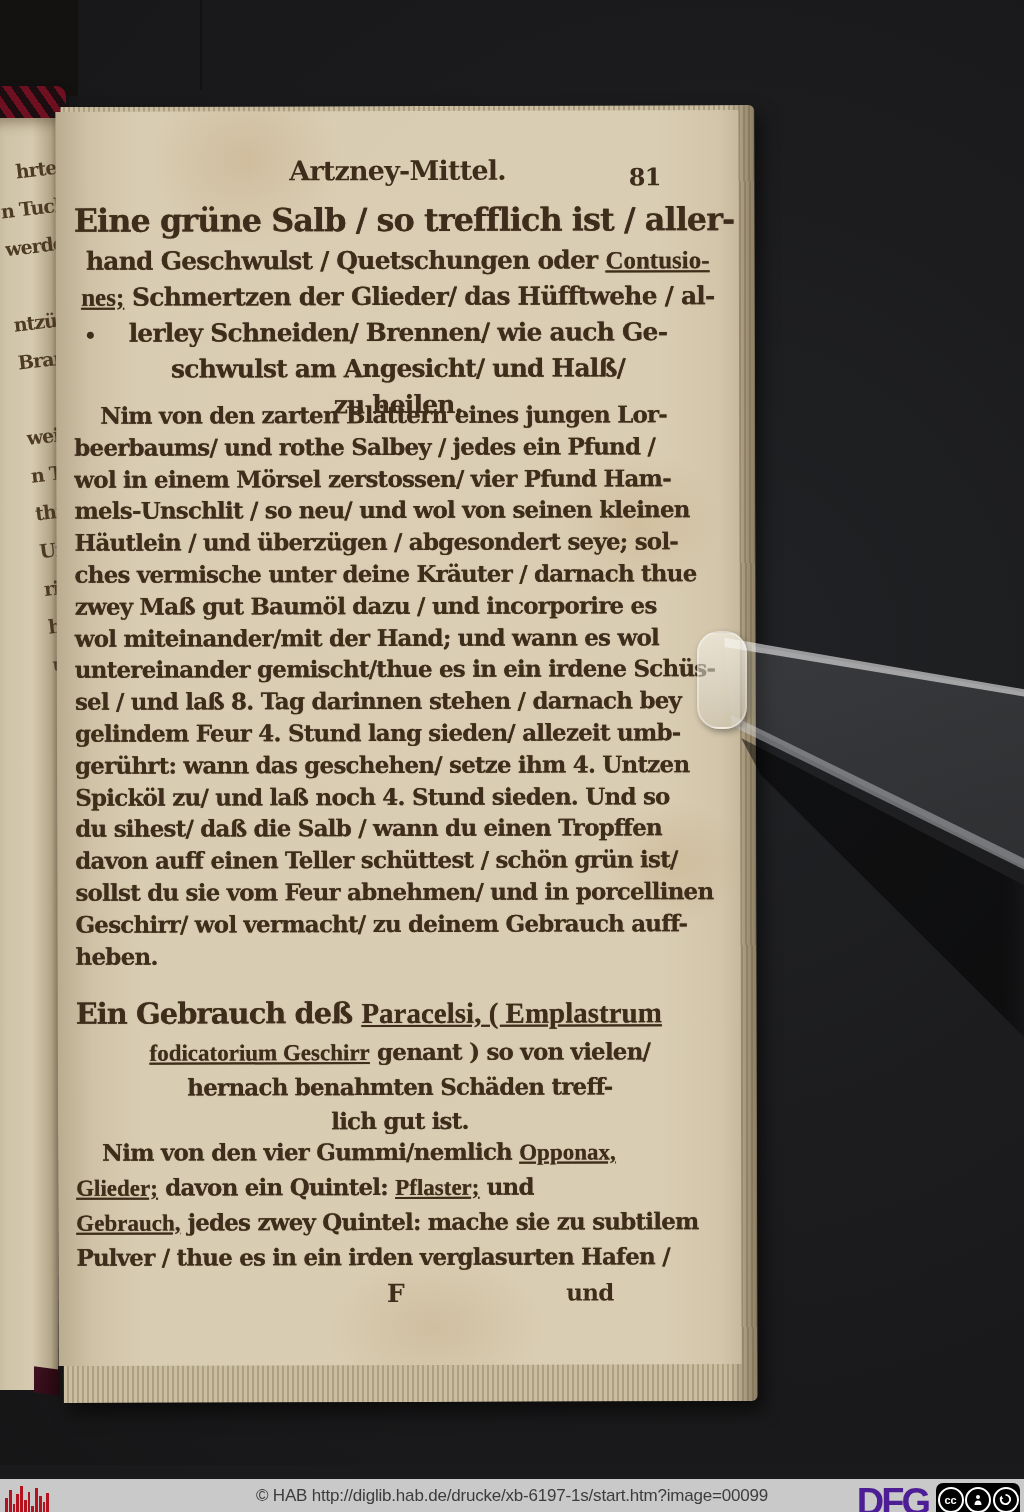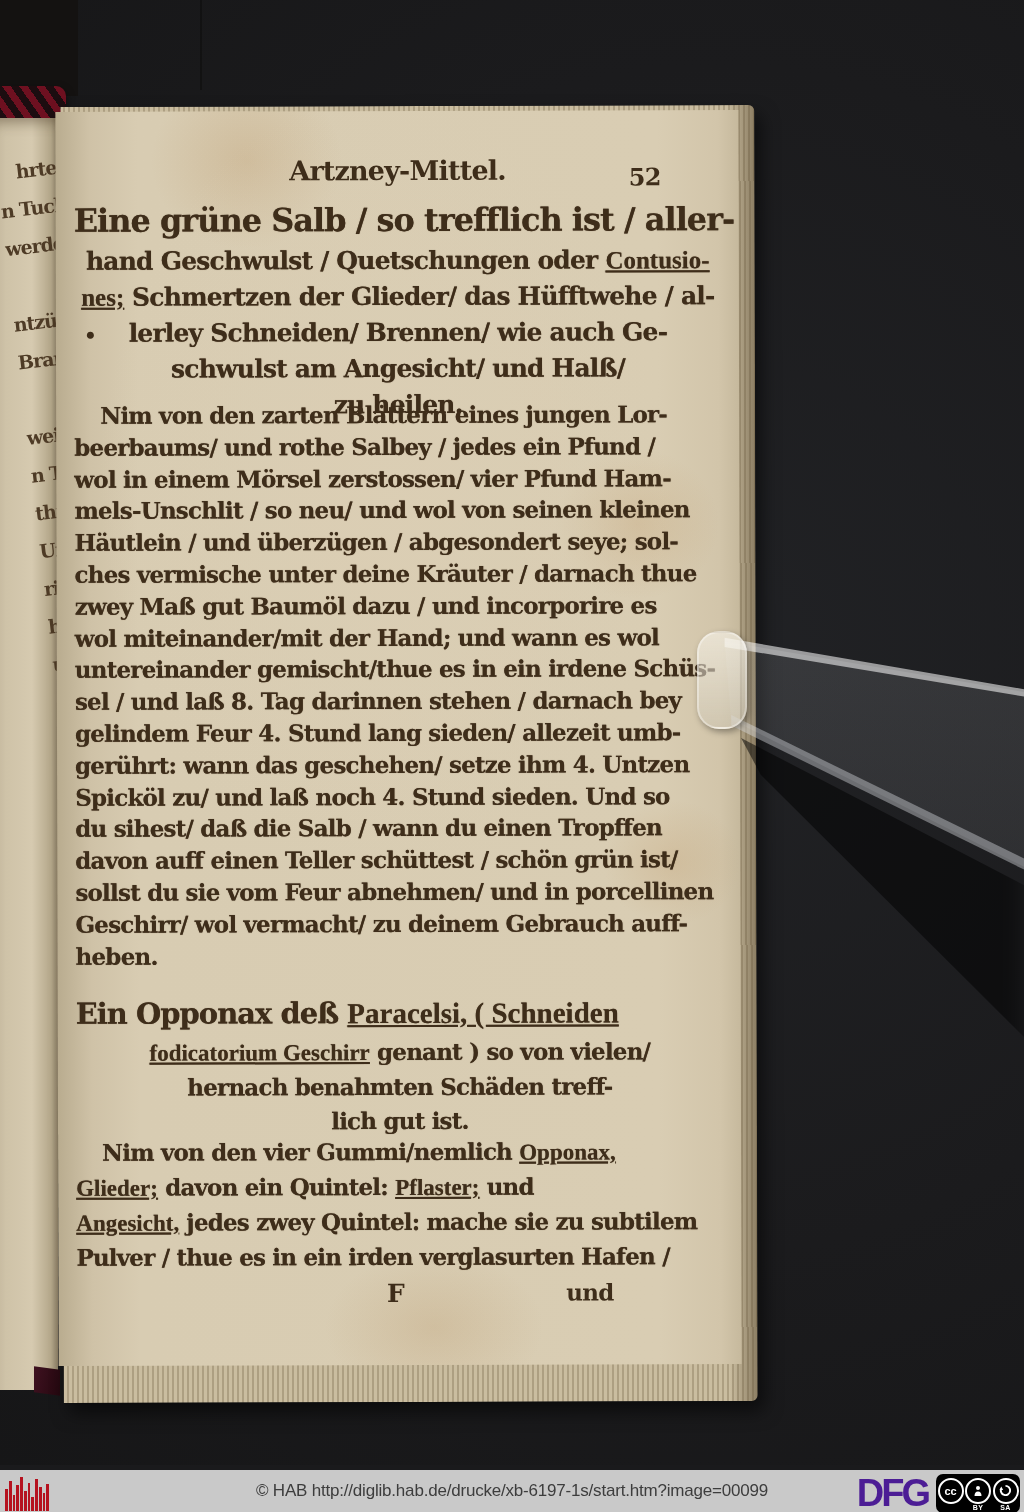--- a/index.html
+++ b/index.html
@@ -77,21 +77,21 @@
     clip-path:polygon(9% 9%,100% 20%,100% 58%,11% 26%);}
   #strip-hl-top{position:absolute;inset:0;background:rgba(255,255,255,.55);
     clip-path:polygon(9% 8.2%,100% 19.4%,100% 21%,9% 10.2%);}
   #strip-hl-bot{position:absolute;inset:0;background:rgba(225,228,232,.4);
     clip-path:polygon(11% 25%,100% 56.2%,100% 58.6%,11% 27.3%);}
   #strip-cap{position:absolute;left:697px;top:631px;width:46px;height:94px;border-radius:22px;
     background:linear-gradient(180deg,rgba(248,245,236,.6),rgba(205,199,183,.45));
     border:2px solid rgba(255,255,255,.35);box-shadow:2px 3px 6px rgba(0,0,0,.35);}
 
   
-  #footer{position:absolute;left:0;bottom:0;width:1024px;height:42px;background:#c9c9c9;
+  #footer{position:absolute;left:0;bottom:0;width:1024px;height:33px;background:#c9c9c9;
     font-family:"Liberation Sans",sans-serif;display:flex;align-items:center;}
   #hab-logo{position:absolute;left:5px;top:6px;width:44px;height:35px;display:flex;
     align-items:flex-end;gap:1px;}
   #hab-logo i{display:block;width:3px;background:#b5121f;}
   #footer-url{position:absolute;left:0;right:0;text-align:center;color:#3d3d3d;
     font-size:17px;letter-spacing:-.2px;}
   #dfg-logo{position:absolute;right:96px;top:2px;color:#4c1d95;font-size:38px;font-weight:800;
     letter-spacing:-3px;font-family:"Liberation Sans",sans-serif;font-stretch:condensed;}
   #cc-badge{position:absolute;right:4px;top:4px;width:84px;height:39px;background:#000;
     border-radius:7px;display:flex;justify-content:space-evenly;align-items:center;}
@@ -147,21 +147,21 @@
         <div></div>
         <div>Ein</div>
       </div>
   </div>
   <div id="cover-red"></div>
 
   <div id="page-stack"></div>
   <div id="page">
     <div id="page-content">
       <div class="blk" id="pagehead">Artzney-Mittel.</div>
-      <div id="pageno">52</div>
+      <div id="pageno">81</div>
       <div id="margin-bullet">•</div>
       <div id="blocks-host">
           <div class="blk h1">
             <div class="line">Eine grüne Salb / so trefflich ist / aller-</div>
             <div class="line"><span>hand Geschwulst / Quetschungen oder </span><span class="roman">Contusio-</span></div>
             <div class="line"><span class="roman">nes;</span><span> Schmertzen der Glieder/ das Hüfftwehe / al-</span></div>
             <div class="line">lerley Schneiden/ Brennen/ wie auch Ge-</div>
             <div class="line">schwulst am Angesicht/ und Halß/</div>
             <div class="line">zu heilen.</div>
           </div>
@@ -179,29 +179,29 @@
             <div class="line">gelindem Feur 4. Stund lang sieden/ allezeit umb-</div>
             <div class="line">gerührt: wann das geschehen/ setze ihm 4. Untzen</div>
             <div class="line">Spicköl zu/ und laß noch 4. Stund sieden. Und so</div>
             <div class="line">du sihest/ daß die Salb / wann du einen Tropffen</div>
             <div class="line">davon auff einen Teller schüttest / schön grün ist/</div>
             <div class="line">sollst du sie vom Feur abnehmen/ und in porcellinen</div>
             <div class="line">Geschirr/ wol vermacht/ zu deinem Gebrauch auff-</div>
             <div class="line">heben.</div>
           </div>
           <div class="blk h2">
-            <div class="line"><span>Ein Opponax deß </span><span class="roman">Paracelsi, ( Schneiden</span></div>
+            <div class="line"><span>Ein Gebrauch deß </span><span class="roman">Paracelsi, ( Emplastrum</span></div>
             <div class="line"><span class="roman">fodicatorium Geschirr</span><span> genant ) so von vielen/</span></div>
             <div class="line">hernach benahmten Schäden treff-</div>
             <div class="line">lich gut ist.</div>
           </div>
           <div class="blk body2">
             <div class="line"><span>Nim von den vier Gummi/nemlich </span><span class="roman">Opponax,</span></div>
             <div class="line"><span class="roman">Glieder;</span><span> davon ein Quintel: </span><span class="roman">Pflaster;</span><span> und</span></div>
-            <div class="line"><span class="roman">Angesicht,</span><span> jedes zwey Quintel: mache sie zu subtilem</span></div>
+            <div class="line"><span class="roman">Gebrauch,</span><span> jedes zwey Quintel: mache sie zu subtilem</span></div>
             <div class="line">Pulver / thue es in ein irden verglasurten Hafen /</div>
           </div>
         </div>
       <div id="sigrow">
         <span id="sig-mark">F</span>
         <span id="catchword">und</span>
       </div>
     </div>
   </div>
 

